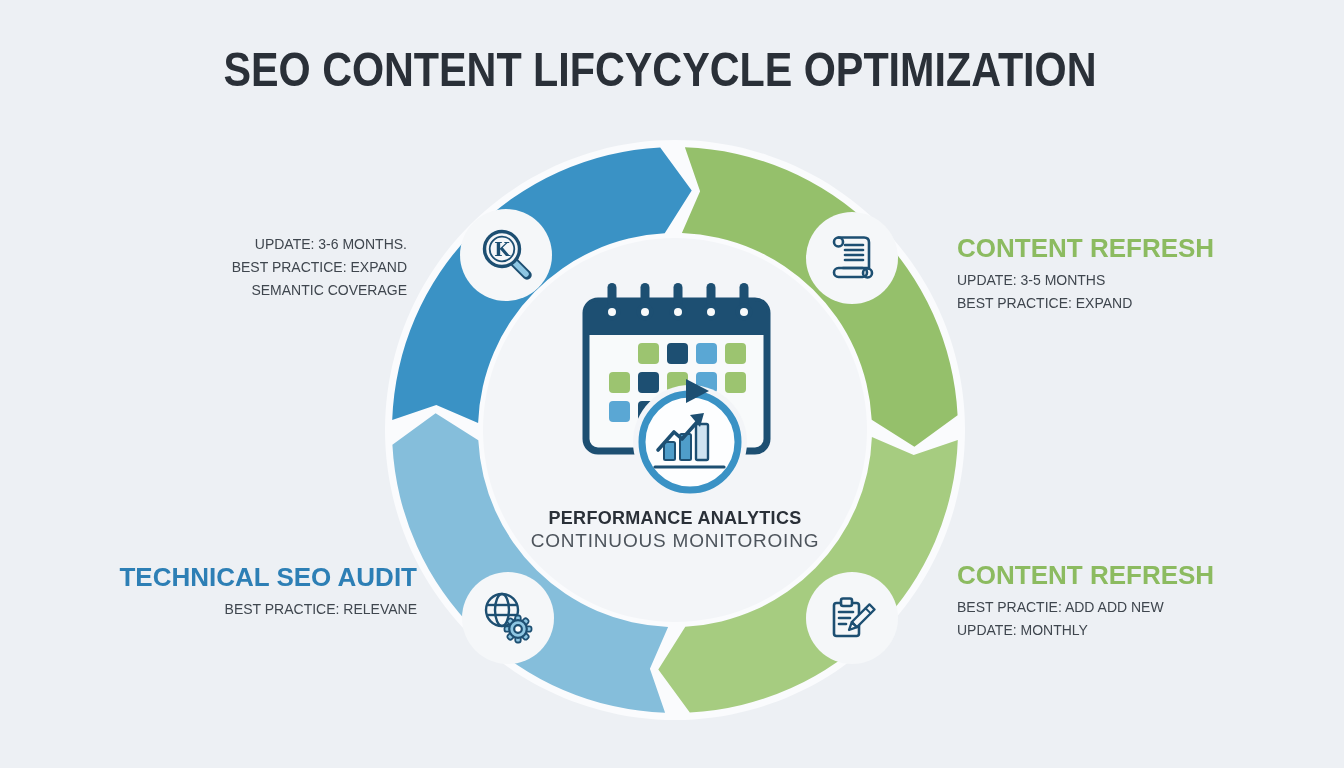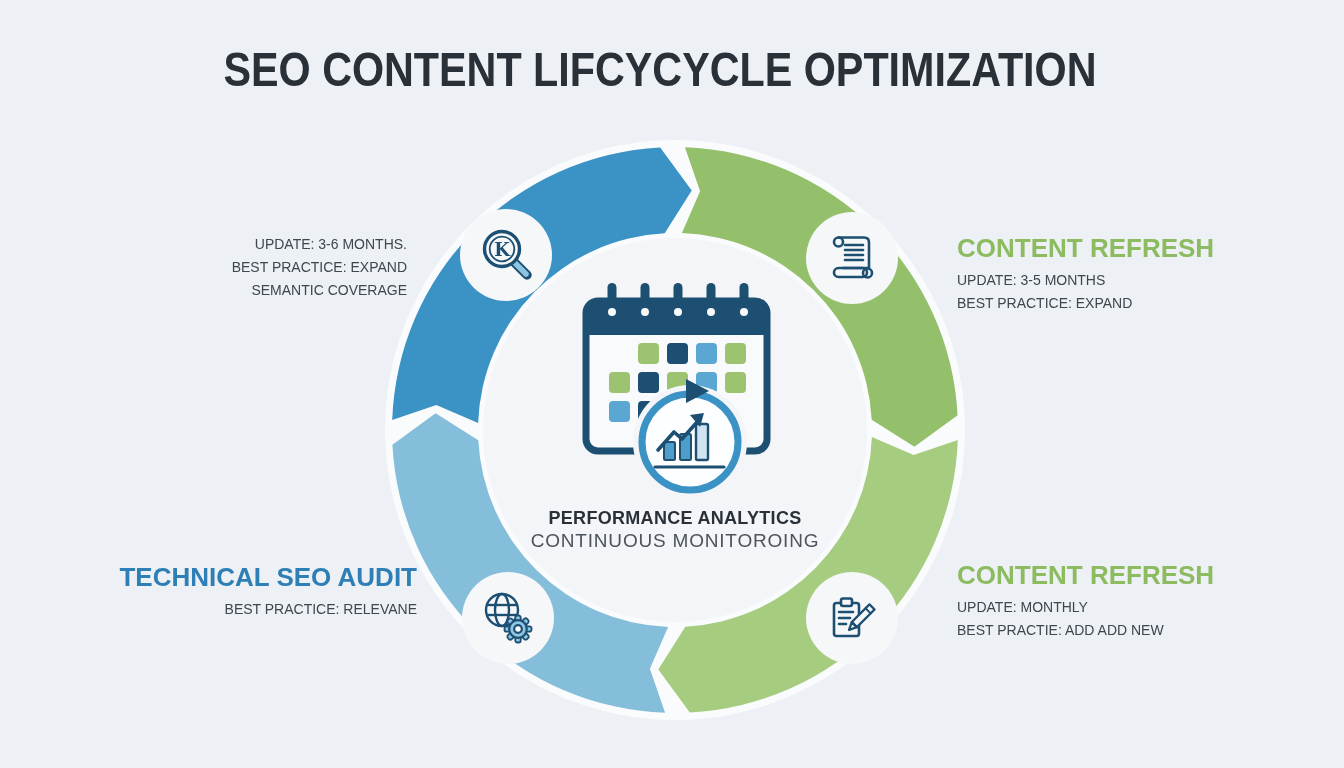--- a/index.html
+++ b/index.html
@@ -195,22 +195,22 @@
     <span class="q-line">BEST PRACTICE: EXPAND</span>
   </div>
 
   <div class="qblock align-right" style="top:562px;right:927px;">
     <span class="q-heading blue">TECHNICAL SEO AUDIT</span>
     <span class="q-line">BEST PRACTICE: RELEVANE</span>
   </div>
 
   <div class="qblock align-left" style="top:560px;left:957px;">
     <span class="q-heading green">CONTENT REFRESH</span>
+    <span class="q-line">BEST PRACTIE: ADD ADD NEW</span>
     <span class="q-line">UPDATE: MONTHLY</span>
-    <span class="q-line">BEST PRACTIE: ADD ADD NEW</span>
   </div>
 
   <div class="center-caption">
     <span class="cap-title">PERFORMANCE ANALYTICS</span>
     <span class="cap-sub">CONTINUOUS MONITOROING</span>
   </div>
 
 </div>
 
 </body></html>

